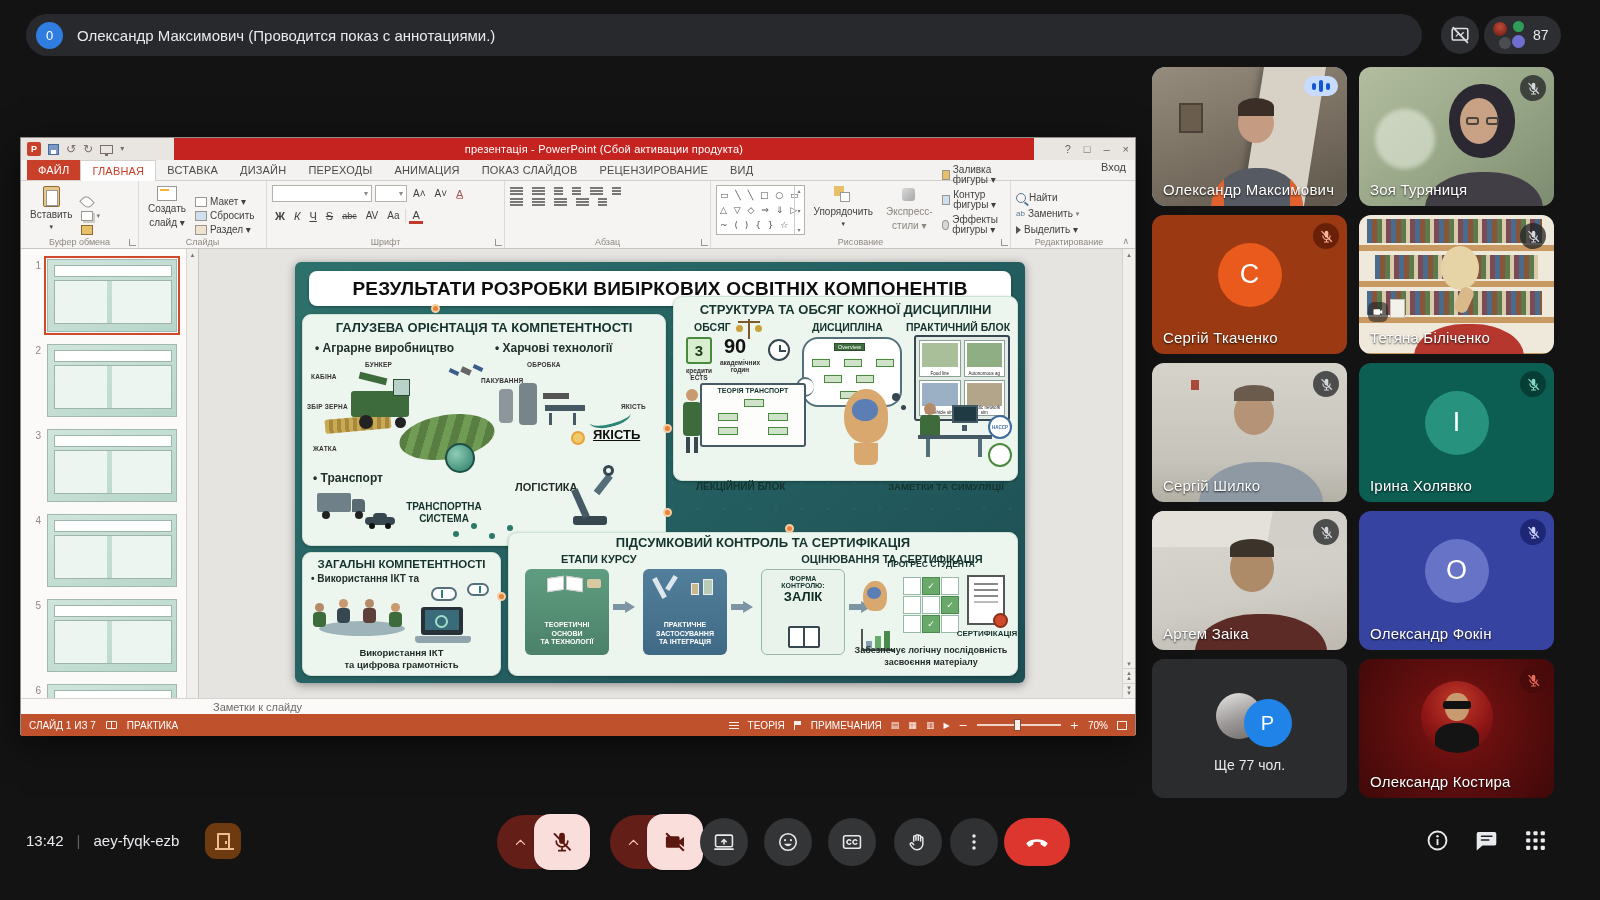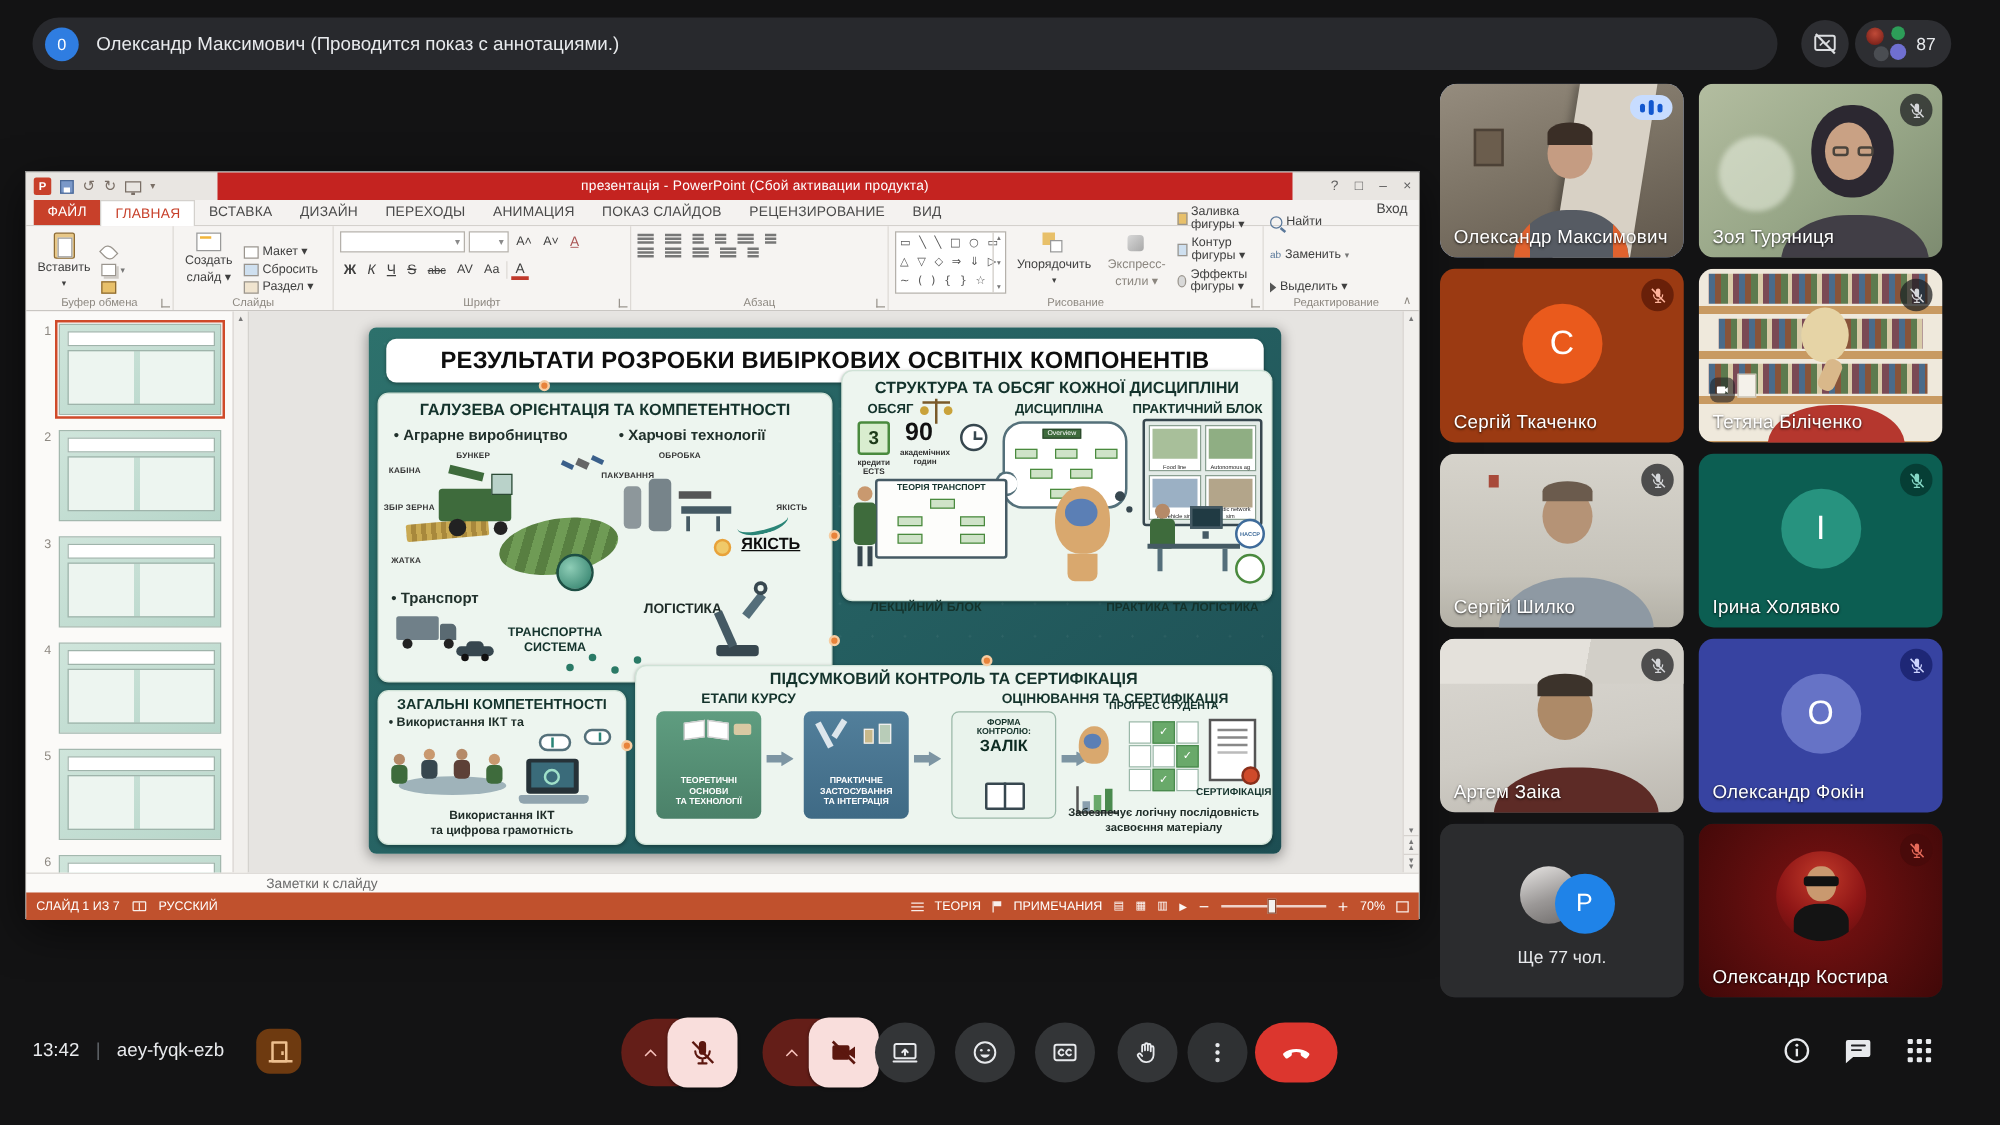--- a/index.html
+++ b/index.html
@@ -425,21 +425,21 @@
           <span class="smallrow">
               <span class="mi" style="border-radius:50%;background:#d8d8d8"></span>
               <span>Эффекты фигуры ▾</span>
             </span>
         </div>
         <div class="glabel">Рисование</div>
         <div class="dlg"></div>
       </div>
 
       <div class="rg" style="width:116px;border-right:none">
-        <div class="col" style="gap:16px">
+        <div class="col" style="gap:6px">
           <span class="smallrow">
               <span class="magic"></span>
               <span>Найти</span>
             </span>
           <span class="smallrow">
               <span style="font-size:8px;color:#5a789a">ab</span>
               <span>Заменить</span>
               <span class="glyph" style="font-size:7px;color:#777">▾</span>
             </span>
           <span class="smallrow">
@@ -638,21 +638,21 @@
 
             <div class="pr" style="left:244px;top:100px;width:92px;height:64px">
               <i style="position:absolute;left:6px;top:6px;width:12px;height:12px;border-radius:50%;background:#b58a68"></i>
               <i style="position:absolute;left:2px;top:18px;width:20px;height:24px;background:#3e6b3c;border-radius:4px"></i>
               <i style="position:absolute;left:34px;top:8px;width:26px;height:18px;background:#203a43;border:2px solid #455a64"></i>
               <i style="position:absolute;left:44px;top:28px;width:5px;height:6px;background:#455a64"></i>
               <i style="position:absolute;left:0;top:38px;width:74px;height:4px;background:#455a64"></i>
               <i style="position:absolute;left:8px;top:42px;width:4px;height:18px;background:#546e7a"></i>
               <i style="position:absolute;left:60px;top:42px;width:4px;height:18px;background:#546e7a"></i>
             </div>
-            <div class="pr" style="left:200px;top:184px;width:144px;text-align:center;font-size:9.5px;font-weight:bold;color:#14332c">ПРАКТИКА ТА ЛОГІСТИКА</div>
+            <div class="pr" style="left:200px;top:184px;width:144px;text-align:center;font-size:9.5px;font-weight:bold;color:#14332c">ЗАМЕТКИ ТА СИМУЛЯЦІЇ</div>
             <div class="pr" style="left:314px;top:118px;width:24px;height:24px;border:2px solid #3e6b9a;border-radius:50%;background:#fff;display:flex;align-items:center;justify-content:center;font-size:4.5px;font-weight:bold;color:#3e6b9a">
                 <span>HACCP</span>
               </div>
             <div class="pr" style="left:314px;top:146px;width:24px;height:24px;border:2px solid #4a8a3e;border-radius:50%;background:#fff"></div>
           </div>
 
           <div class="spanel" style="left:7px;top:290px;width:199px;height:124px">
             <div class="ph" style="font-size:11.5px">ЗАГАЛЬНІ КОМПЕТЕНТНОСТІ</div>
             <div class="sb" style="left:8px;top:20px;font-size:10px">Використання ІКТ та</div>
             <div class="pr" style="left:128px;top:30px;width:62px;height:22px">
@@ -771,21 +771,21 @@
         </div>
       </div>
     </div>
 
     <div class="notesbar">
       <span>Заметки к слайду</span>
     </div>
     <div class="sbar">
       <span>СЛАЙД 1 ИЗ 7</span>
       <span class="bookic"></span>
-      <span>РУССКИЙ</span>
+      <span>ПРАКТИКА</span>
       <span class="rt">
         <span class="notic"></span>
         <span>ТЕОРІЯ</span>
         <span class="flagic"></span>
         <span>ПРИМЕЧАНИЯ</span>
         <span class="vic glyph">▤</span>
         <span class="vic glyph">▦</span>
         <span class="vic glyph">▥</span>
         <span class="vic glyph" style="font-size:8px">▶</span>
         <span class="glyph" style="font-size:11px">−</span>

